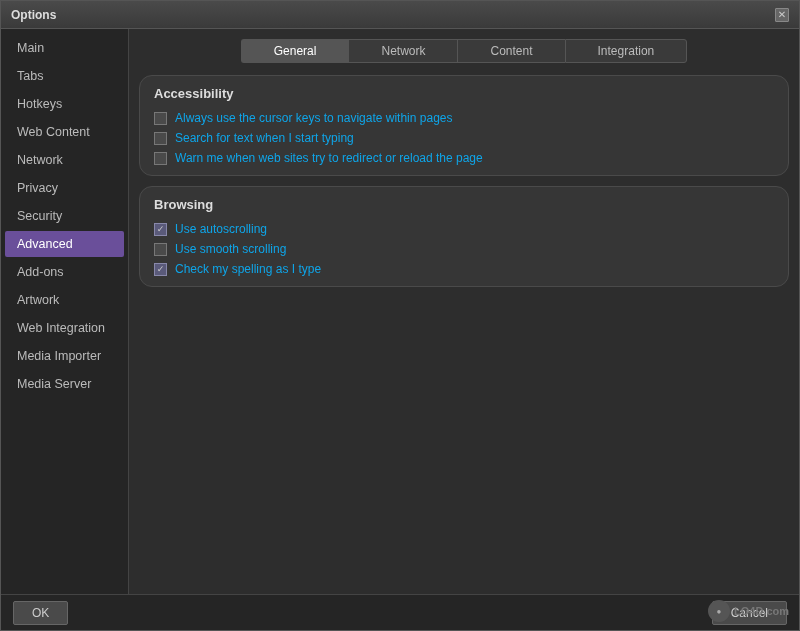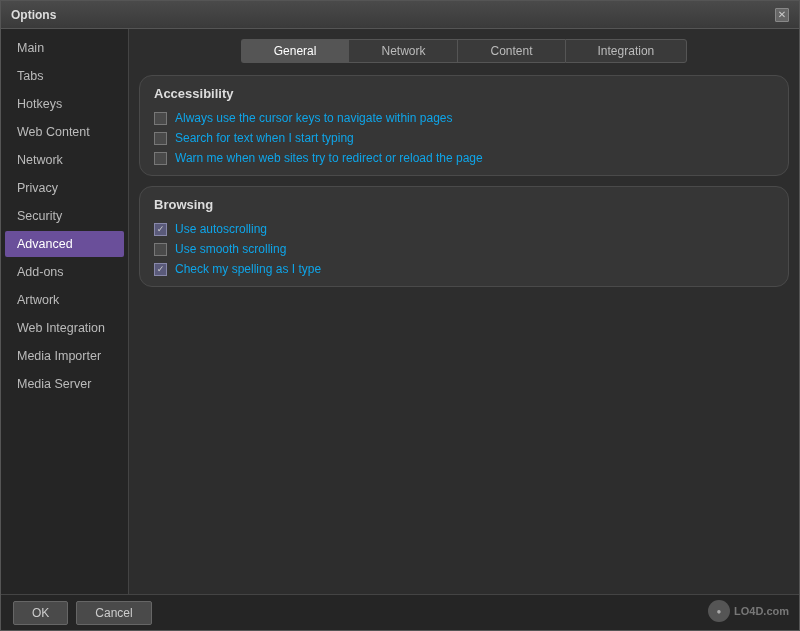--- a/index.html
+++ b/index.html
@@ -158,21 +158,21 @@
     .checkbox-label {
       color: #0ea5e9;
       font-size: 12px;
     }
     .bottom-bar {
       height: 36px;
       background: #252525;
       border-top: 1px solid #444;
       display: flex;
       align-items: center;
-      justify-content: flex-start;
+      justify-content: space-between;
       padding: 0 12px;
       gap: 8px;
       flex-shrink: 0;
     }
     .bottom-btn {
       padding: 4px 18px;
       background: #4a4a4a;
       border: 1px solid #666;
       color: #ccc;
       font-size: 12px;

